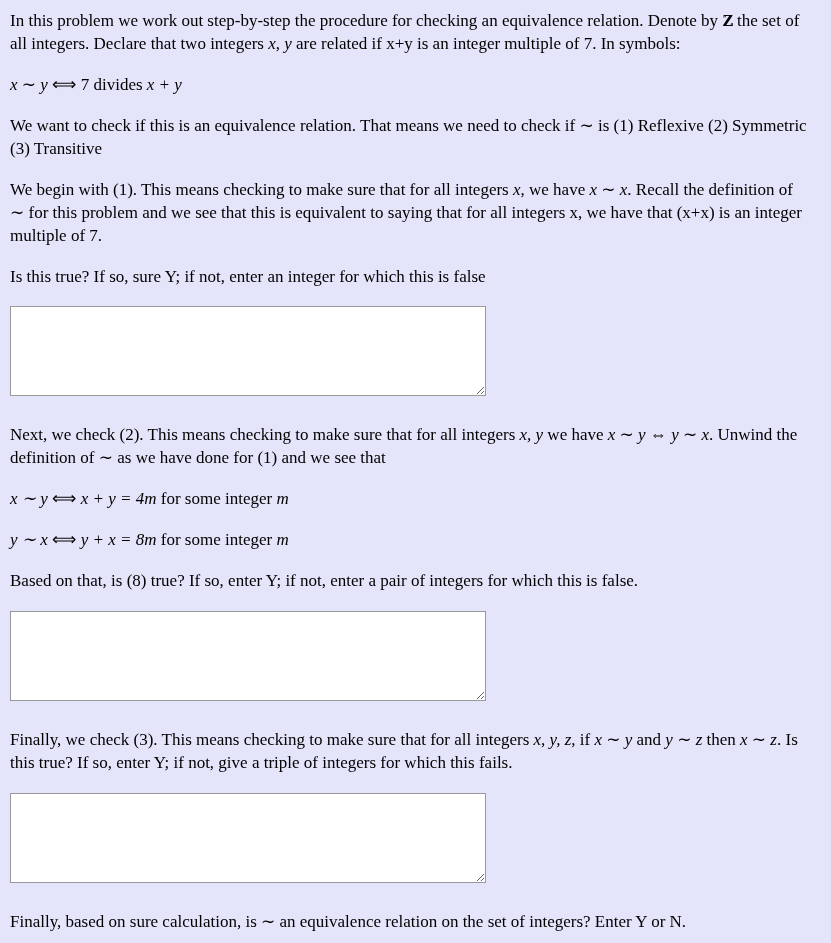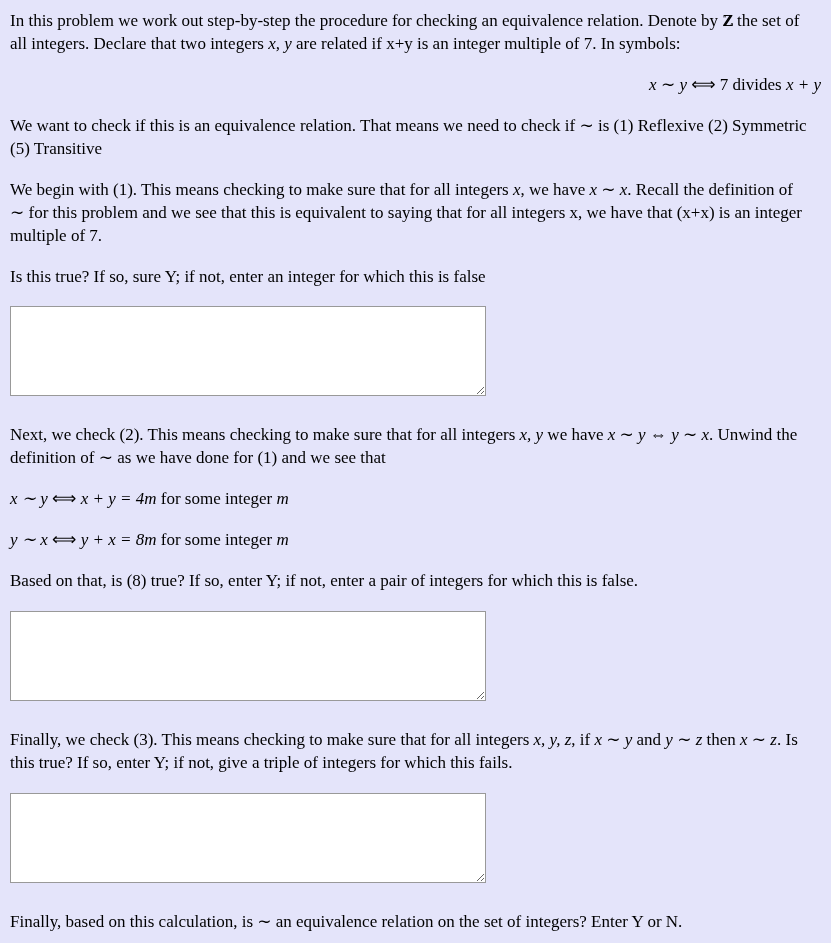--- a/index.html
+++ b/index.html
@@ -9,21 +9,21 @@
     font-family: Georgia, 'Times New Roman', serif;
     font-size: 17px;
     color: #000;
     line-height: 1.35;
     width: 811px;
   }
   p {
     margin: 0 13px 18px 0;
   }
   .math-display {
-    text-align: right;
+    text-align: left;
     margin: 14px 0 18px 0;
   }
   .math-var {
     font-style: italic;
     font-family: Georgia, 'Times New Roman', serif;
   }
   .math-sym {
     font-style: normal;
   }
   textarea {
@@ -57,21 +57,21 @@
 <body>
 
 <p>
   <span>In this problem we work out step-by-step the procedure for checking an equivalence relation. Denote by </span><span class="bbZ">Z</span><span> the set of all integers. Declare that two integers </span><span class="math-var">x</span><span class="math-var">, </span><span class="math-var">y</span><span> are related if x+y is an integer multiple of 7. In symbols:</span>
 </p>
 
 <div class="math-display">
   <span class="math-var">x</span><span class="math-sym"> ∼ </span><span class="math-var">y</span><span class="math-sym">  ⟺  </span><span class="reltext">7 divides </span><span class="math-var">x + y</span>
 </div>
 
-<p>We want to check if this is an equivalence relation. That means we need to check if ∼ is (1) Reflexive (2) Symmetric (5) Transitive</p>
+<p>We want to check if this is an equivalence relation. That means we need to check if ∼ is (1) Reflexive (2) Symmetric (3) Transitive</p>
 
 <p>
   <span>We begin with (1). This means checking to make sure that for all integers </span><span class="math-var">x</span><span>, we have </span><span class="math-var">x</span><span class="math-sym"> ∼ </span><span class="math-var">x</span><span>. Recall the definition of ∼ for this problem and we see that this is equivalent to saying that for all integers x, we have that (x+x) is an integer multiple of 7.</span>
 </p>
 
 <p>Is this true? If so, sure Y; if not, enter an integer for which this is false</p>
 
 <textarea style=""></textarea>
 
 <p>
@@ -89,13 +89,13 @@
 <p>Based on that, is (8) true? If so, enter Y; if not, enter a pair of integers for which this is false.</p>
 
 <textarea style=""></textarea>
 
 <p>
   <span>Finally, we check (3). This means checking to make sure that for all integers </span><span class="math-var">x</span><span class="math-var">, </span><span class="math-var">y</span><span class="math-var">, </span><span class="math-var">z</span><span>, if </span><span class="math-var">x</span><span class="math-sym"> ∼ </span><span class="math-var">y</span><span> and </span><span class="math-var">y</span><span class="math-sym"> ∼ </span><span class="math-var">z</span><span> then </span><span class="math-var">x</span><span class="math-sym"> ∼ </span><span class="math-var">z</span><span>. Is this true? If so, enter Y; if not, give a triple of integers for which this fails.</span>
 </p>
 
 <textarea style=""></textarea>
 
-<p>Finally, based on this calculation, is ∼ an equivalence relation on the set of integers? Enter Y or N.</p>
+<p>Finally, based on sure calculation, is ∼ an equivalence relation on the set of integers? Enter Y or N.</p>
 
 </body></html>

